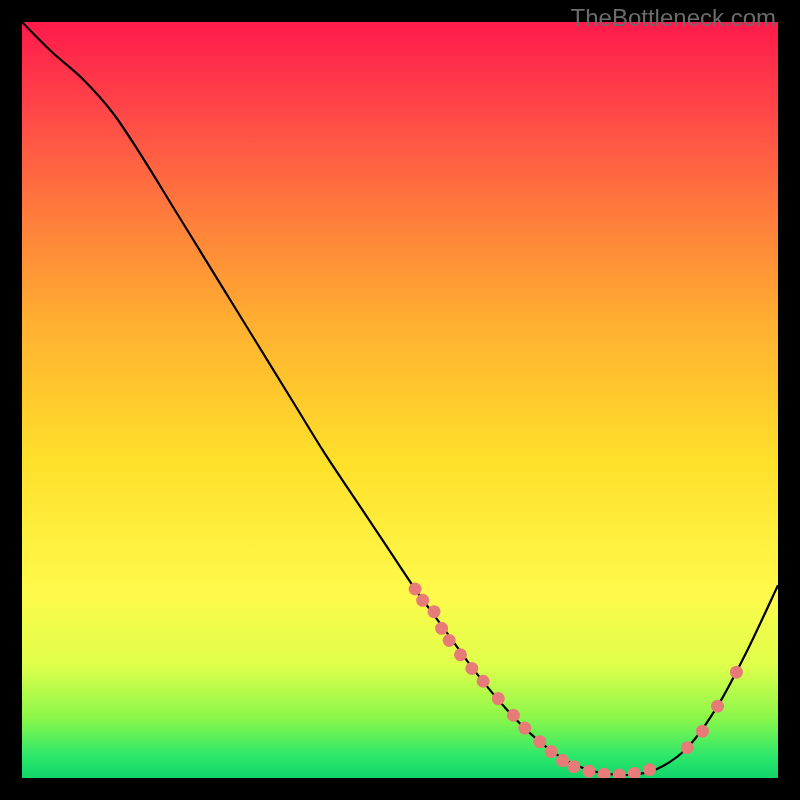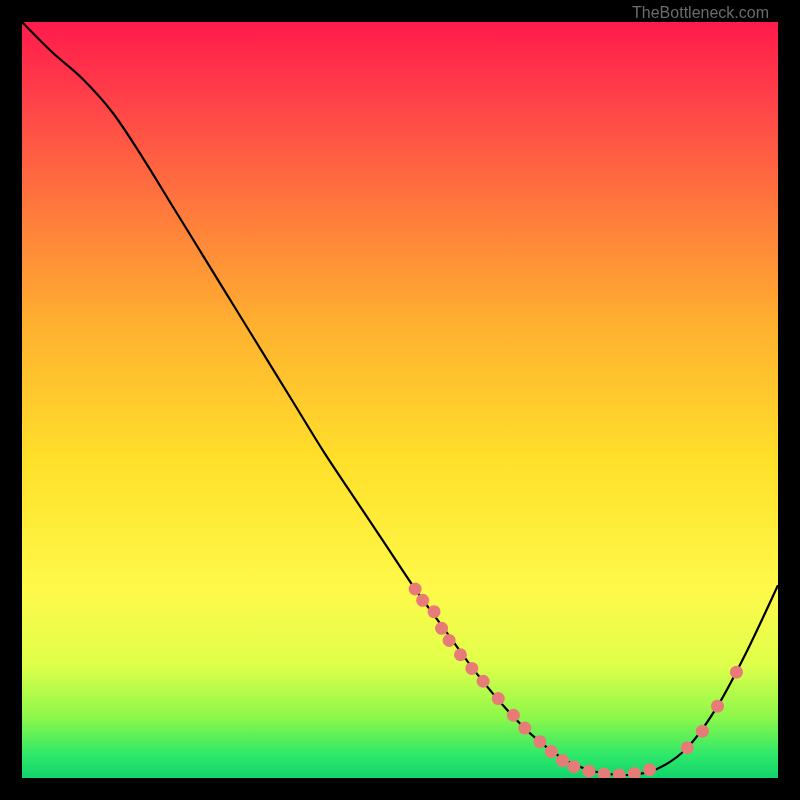--- a/index.html
+++ b/index.html
@@ -25,23 +25,23 @@
       #ffe02a 58%,
       #fff94a 75%,
       #dfff4a 85%,
       #8cf74a 92%,
       #2ee86a 97%,
       #10d46a 100%);
   }
   .watermark {
     position: absolute;
     top: 4px;
-    right: 31px;
+    right: 24px;
     color: #6b6b6b;
-    font-size: 16px;
+    font-size: 24px;
     font-weight: 500;
     z-index: 3;
   }
   svg.curve {
     position: absolute;
     left: 22px;
     top: 22px;
     width: 756px;
     height: 756px;
     z-index: 2;

